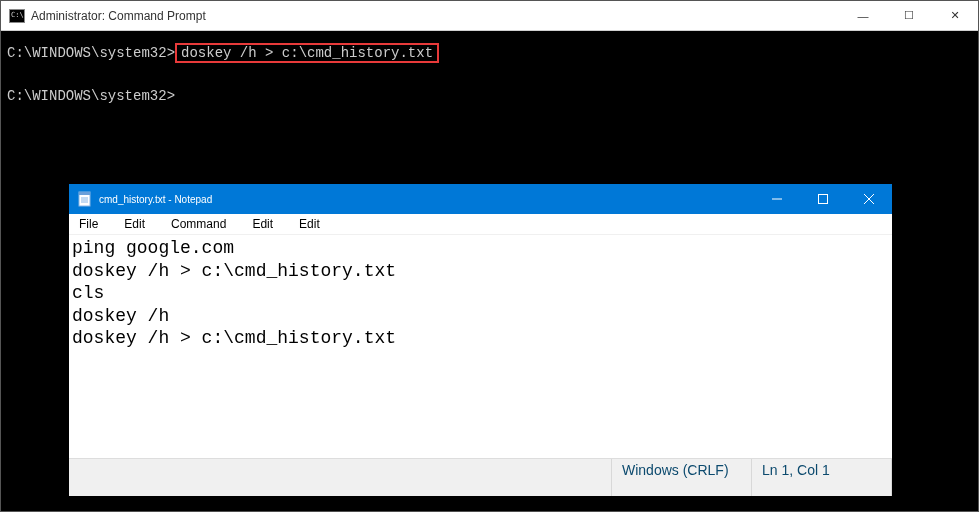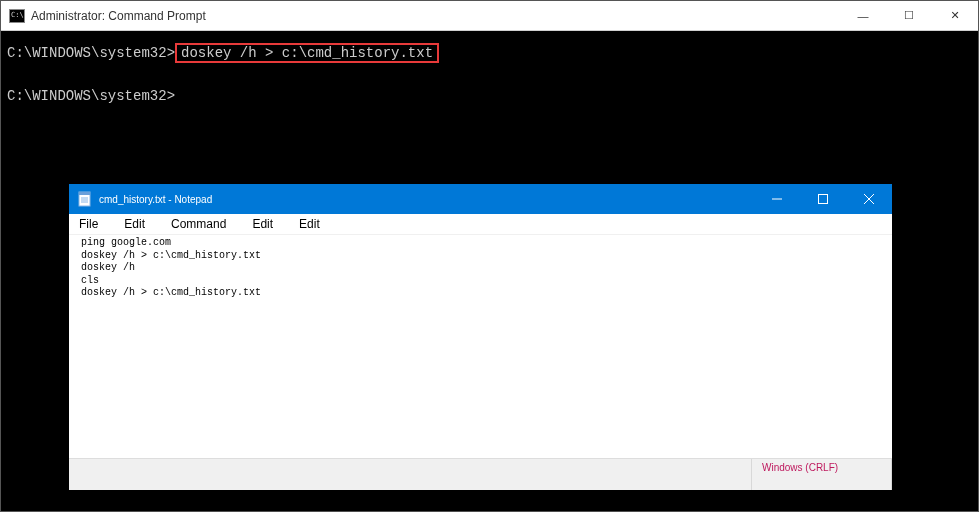--- a/index.html
+++ b/index.html
@@ -24,23 +24,23 @@
 .np-icon { width: 16px; height: 16px; margin: 0 6px 0 8px; }
 .np-title { font-size: 10px; flex: 1; }
 .np-controls { display: flex; height: 100%; }
 .np-ctrl { width: 46px; height: 30px; display: flex; align-items: center; justify-content: center; color: #fff; }
 .np-ctrl.min svg, .np-ctrl.max svg { width: 10px; height: 10px; }
 .np-ctrl.close { background: #0078d7; }
 
 .np-menubar { height: 21px; background: #fff; display: flex; align-items: center; font-size: 12px; padding: 0 2px; border-bottom: 1px solid #f0f0f0; gap: 10px; }
 .np-menu { padding: 2px 8px; }
 
-.np-text { font-family: Consolas, "Courier New", monospace; font-size: 10px; padding: 2px 12px; height: 224px; line-height: 1.25; overflow-y: scroll; white-space: pre; background: #fff; border-bottom: 1px solid #ddd; }
+.np-text { font-family: Consolas, "Courier New", monospace; font-size: 18px; padding: 2px 3px; height: 224px; line-height: 1.25; overflow-y: scroll; white-space: pre; background: #fff; border-bottom: 1px solid #ddd; }
 
-.np-statusbar { height: 31px; background: #f0f0f0; display: flex; font-size: 10px; color: #be185d; align-items: stretch; }
+.np-statusbar { height: 37px; background: #f0f0f0; display: flex; font-size: 14px; color: #0c4a6e; align-items: stretch; }
 .np-status-spacer { flex: 1; border-right: 1px solid #d8d8d8; }
 .np-status-cell { padding: 3px 10px; border-right: 1px solid #d8d8d8; width: 140px; }
 .np-status-cell.last { border-right: none; width: 120px; }
 
 
 .np-text::-webkit-scrollbar { width: 17px; background: #f0f0f0; }
 .np-text::-webkit-scrollbar-thumb { background: #cdcdcd; }
 .np-text::-webkit-scrollbar-button { height: 17px; background: #f0f0f0; }
 </style>
 </head>
@@ -94,18 +94,19 @@
       </div>
     </div>
   </div>
   <div class="np-menubar">
     <div class="np-menu">File</div>
     <div class="np-menu">Edit</div>
     <div class="np-menu">Command</div>
     <div class="np-menu">Edit</div>
     <div class="np-menu">Edit</div>
   </div>
-  <div class="np-text"><div>ping google.com</div><div>doskey /h &gt; c:\cmd_history.txt</div><div>doskey /h</div><div>cls</div><div>doskey /h &gt; c:\cmd_history.txt</div></div>
+  <div class="np-text"><div>ping google.com</div><div>doskey /h &gt; c:\cmd_history.txt</div><div>cls</div><div>doskey /h</div><div>doskey /h &gt; c:\cmd_history.txt</div></div>
   <div class="np-statusbar">
     <div class="np-status-spacer"></div>
     <div class="np-status-cell">Windows (CRLF)</div>
+    <div class="np-status-cell">Ln 1, Col 1</div>
   </div>
 </div>
 
 </body></html>

